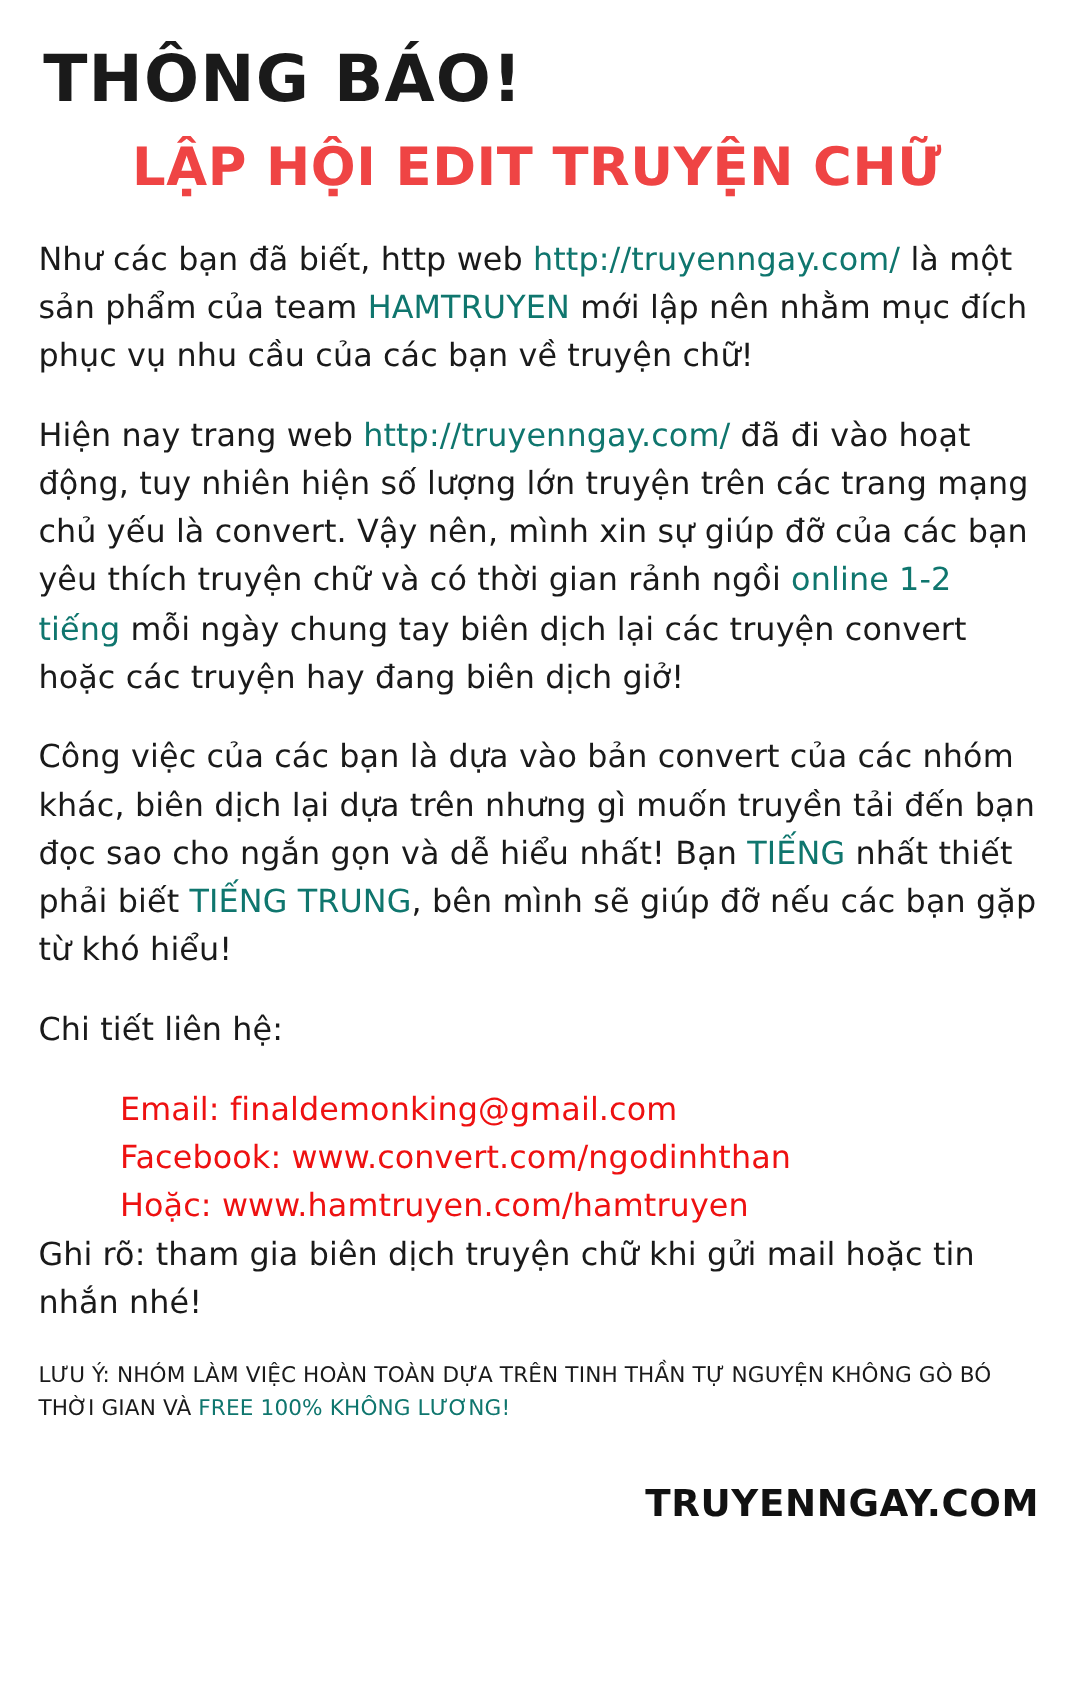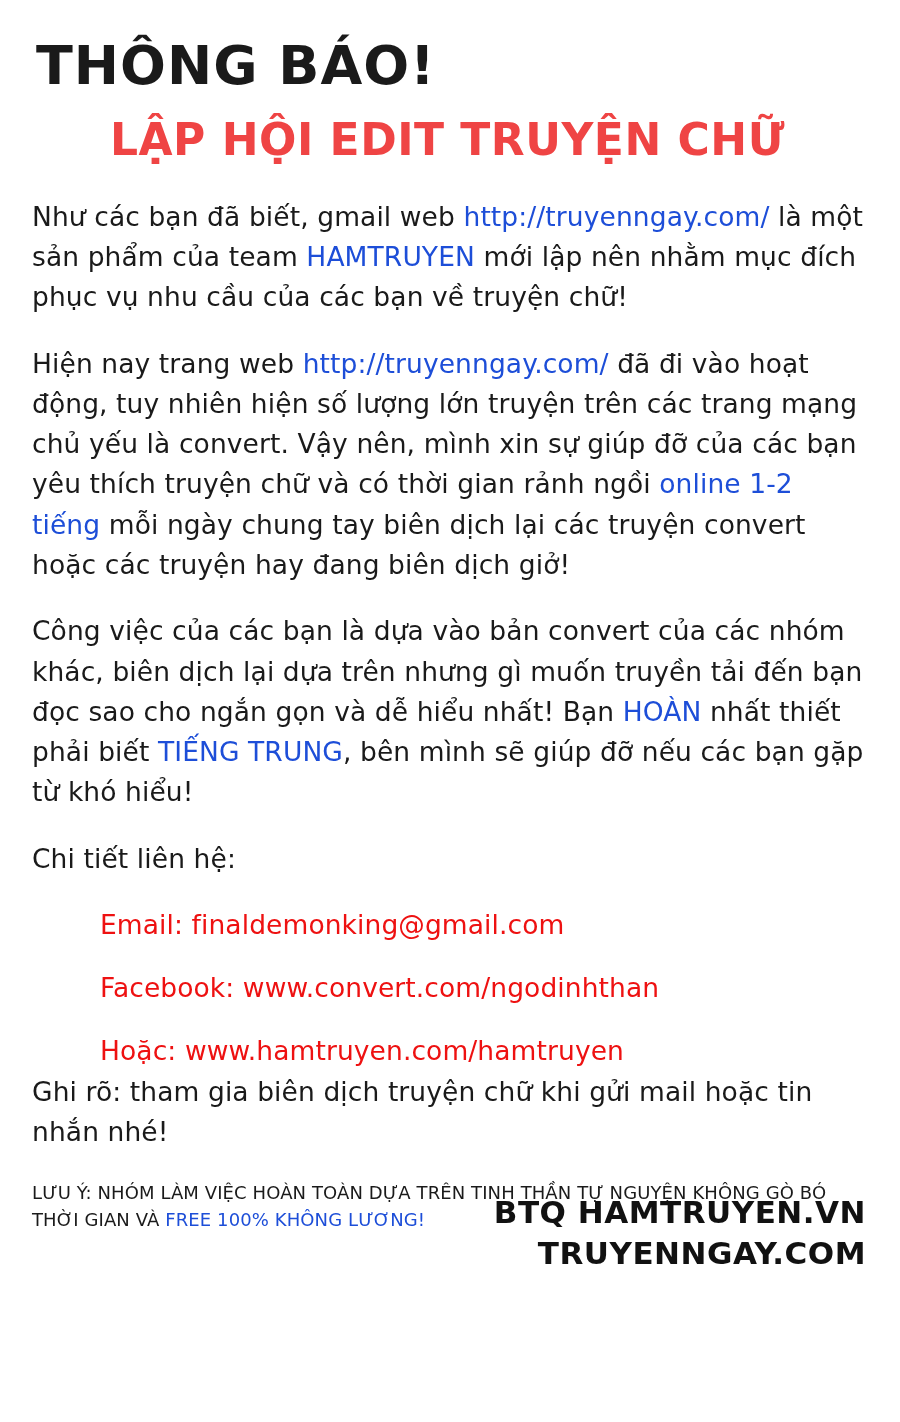--- a/index.html
+++ b/index.html
@@ -47,32 +47,31 @@
     color: #1a1a1a;
     letter-spacing: 0.1px;
   }
   .para {
     margin: 0 0 26px 0;
   }
   .para:last-child {
     margin-bottom: 0;
   }
   .red {
-    color: #1d4ed8;
+    color: #0f766e;
   }
   .contact-list {
     margin: 2px 0 0 0;
     padding: 0;
     list-style: none;
   }
   .contact-list li {
     color: #ee1111;
     margin-left: 68px;
     line-height: 1.52;
-    margin-top: 23px;
   }
   .notice {
     margin-top: 26px;
     font-size: 18px;
     line-height: 1.5;
     color: #1a1a1a;
   }
   .footer {
     position: absolute;
     right: 34px;
@@ -92,38 +91,37 @@
 <body>
 
 <div class="page">
 
   <h1 class="title-main">THÔNG BÁO!</h1>
 
   <h2 class="title-sub">LẬP HỘI EDIT TRUYỆN CHỮ</h2>
 
   <div class="body-block">
 
-    <p class="para"><span>Như các bạn đã biết, gmail web </span><span class="red">http://truyenngay.com/</span><span> là một sản phẩm của team </span><span class="red">HAMTRUYEN</span><span> mới lập nên nhằm mục đích phục vụ nhu cầu của các bạn về truyện chữ!</span></p>
+    <p class="para"><span>Như các bạn đã biết, http web </span><span class="red">http://truyenngay.com/</span><span> là một sản phẩm của team </span><span class="red">HAMTRUYEN</span><span> mới lập nên nhằm mục đích phục vụ nhu cầu của các bạn về truyện chữ!</span></p>
 
     <p class="para"><span>Hiện nay trang web </span><span class="red">http://truyenngay.com/</span><span> đã đi vào hoạt động, tuy nhiên hiện số lượng lớn truyện trên các trang mạng chủ yếu là convert. Vậy nên, mình xin sự giúp đỡ của các bạn yêu thích truyện chữ và có thời gian rảnh ngồi </span><span class="red">online 1-2 tiếng</span><span> mỗi ngày chung tay biên dịch lại các truyện convert hoặc các truyện hay đang biên dịch giở!</span></p>
 
-    <p class="para"><span>Công việc của các bạn là dựa vào bản convert của các nhóm khác, biên dịch lại dựa trên nhưng gì muốn truyền tải đến bạn đọc sao cho ngắn gọn và dễ hiểu nhất! Bạn </span><span class="red">HOÀN</span><span> nhất thiết phải biết </span><span class="red">TIẾNG TRUNG</span><span>, bên mình sẽ giúp đỡ nếu các bạn gặp từ khó hiểu!</span></p>
+    <p class="para"><span>Công việc của các bạn là dựa vào bản convert của các nhóm khác, biên dịch lại dựa trên nhưng gì muốn truyền tải đến bạn đọc sao cho ngắn gọn và dễ hiểu nhất! Bạn </span><span class="red">TIẾNG</span><span> nhất thiết phải biết </span><span class="red">TIẾNG TRUNG</span><span>, bên mình sẽ giúp đỡ nếu các bạn gặp từ khó hiểu!</span></p>
 
     <p class="para">
       <span>Chi tiết liên hệ:</span>
       </p><ul class="contact-list">
         <li>Email: finaldemonking@gmail.com</li>
         <li>Facebook: www.convert.com/ngodinhthan</li>
         <li>Hoặc: www.hamtruyen.com/hamtruyen</li>
       </ul>
       <span>Ghi rõ: tham gia biên dịch truyện chữ khi gửi mail hoặc tin nhắn nhé!</span>
     <p></p>
 
     <p class="notice"><span>LƯU Ý: NHÓM LÀM VIỆC HOÀN TOÀN DỰA TRÊN TINH THẦN TỰ NGUYỆN KHÔNG GÒ BÓ THỜI GIAN VÀ </span><span class="red">FREE 100% KHÔNG LƯƠNG!</span></p>
 
   </div>
 
   <div class="footer">
-    <div class="footer-line">BTQ HAMTRUYEN.VN</div>
     <div class="footer-line">TRUYENNGAY.COM</div>
   </div>
 
 </div>
 
 </body></html>

